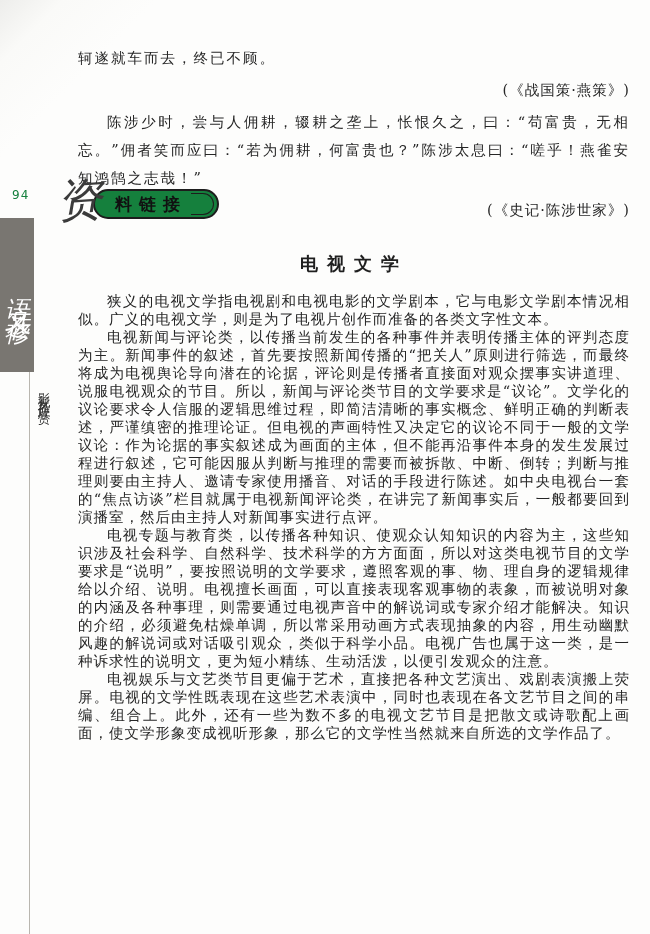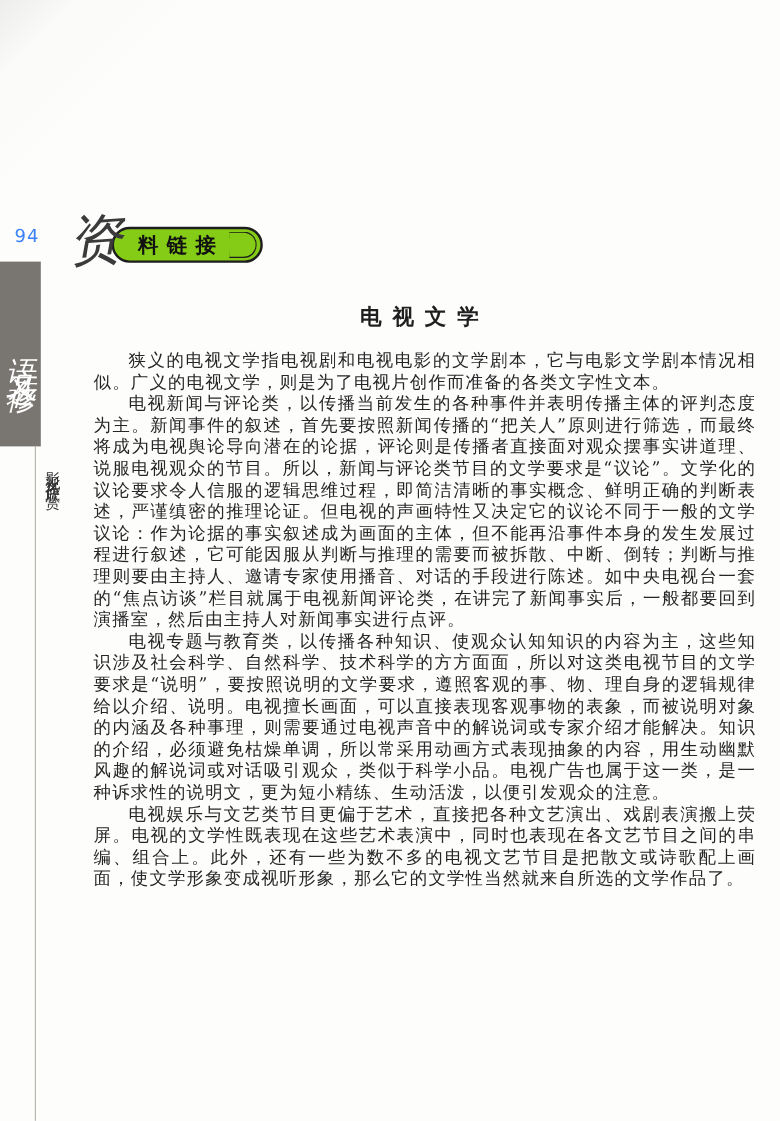--- a/index.html
+++ b/index.html
@@ -16,22 +16,22 @@
     font-family: "DejaVu Serif", "Liberation Serif", serif;
     color: #262626;
   }
   .page { position: absolute; inset: 0; }
 
   
   .page-number {
     position: absolute;
     left: 12px; top: 188px;
     font-family: "DejaVu Sans", "Liberation Sans", sans-serif;
-    font-size: 15px;
-    color: #3b82f6;
+    font-size: 12px;
+    color: #15803d;
     letter-spacing: 1px;
   }
   .spine-block {
     position: absolute;
     left: 0; top: 218px;
     width: 34px; height: 154px;
     background: #797671;
     display: flex;
     align-items: center;
     justify-content: center;
@@ -97,21 +97,21 @@
     z-index: 2;
   }
   .banner-pill {
     position: relative;
     margin-left: -9px;
     margin-top: 8px;
     height: 26px;
     padding: 0 30px 0 20px;
     border: 2.5px solid #1d1d1d;
     border-radius: 15px;
-    background: #84cc16;
+    background: #15803d;
     display: flex;
     align-items: center;
     z-index: 1;
     text-align: right;
   }
   .banner-pill::after {
     content: "";
     position: absolute;
     right: 3px; top: 2px; bottom: 2px;
     width: 22px;
@@ -161,20 +161,26 @@
   <div class="page-number">94</div>
 
   <div class="spine-block">
     <div class="spine-title">语文选修</div>
   </div>
 
   <div class="spine-line"></div>
 
   <div class="spine-subtitle">影视名作欣赏</div>
 
+  <section class="excerpt">
+    <p>轲遂就车而去，终已不顾。</p>
+    <p class="attribution">(《战国策·燕策》)</p>
+    <p class="indent">陈涉少时，尝与人佣耕，辍耕之垄上，怅恨久之，曰：“苟富贵，无相忘。”佣者笑而应曰：“若为佣耕，何富贵也？”陈涉太息曰：“嗟乎！燕雀安知鸿鹄之志哉！”</p>
+    <p class="attribution">(《史记·陈涉世家》)</p>
+  </section>
 
   <div class="banner">
     <span class="banner-char">资</span>
     <span class="banner-pill">
       <span class="banner-pill-label">料链接</span>
     </span>
   </div>
 
   <section class="article">
     <h1 class="article-title">电视文学</h1>

